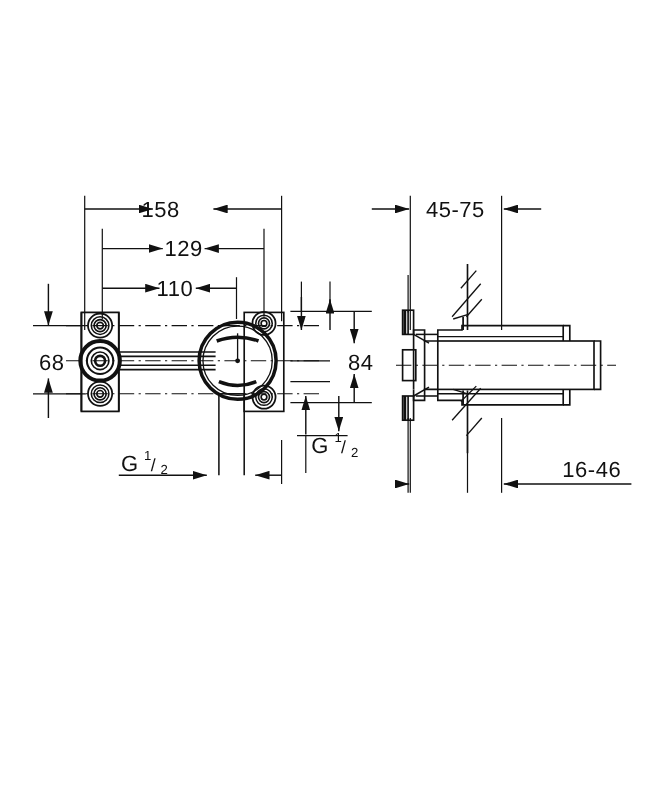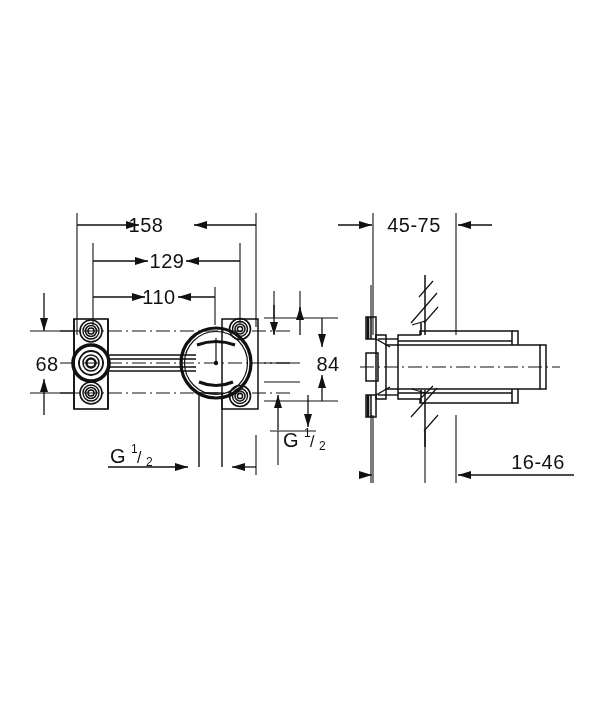--- a/index.html
+++ b/index.html
@@ -15,21 +15,20 @@
     overflow: hidden;
     position: relative;
   }
   #drawing-root {
     position: absolute;
     left: 0;
     top: 0;
     width: 600px;
     height: 572px;
     background: #0f766e;
-    margin-top: 35px;
   }
   svg#tech-svg {
     display: block;
     width: 600px;
     height: 720px;
     background: #ffffff;
   }
   .dim-text {
     font-family: "Liberation Sans", sans-serif;
     font-size: 20px;

